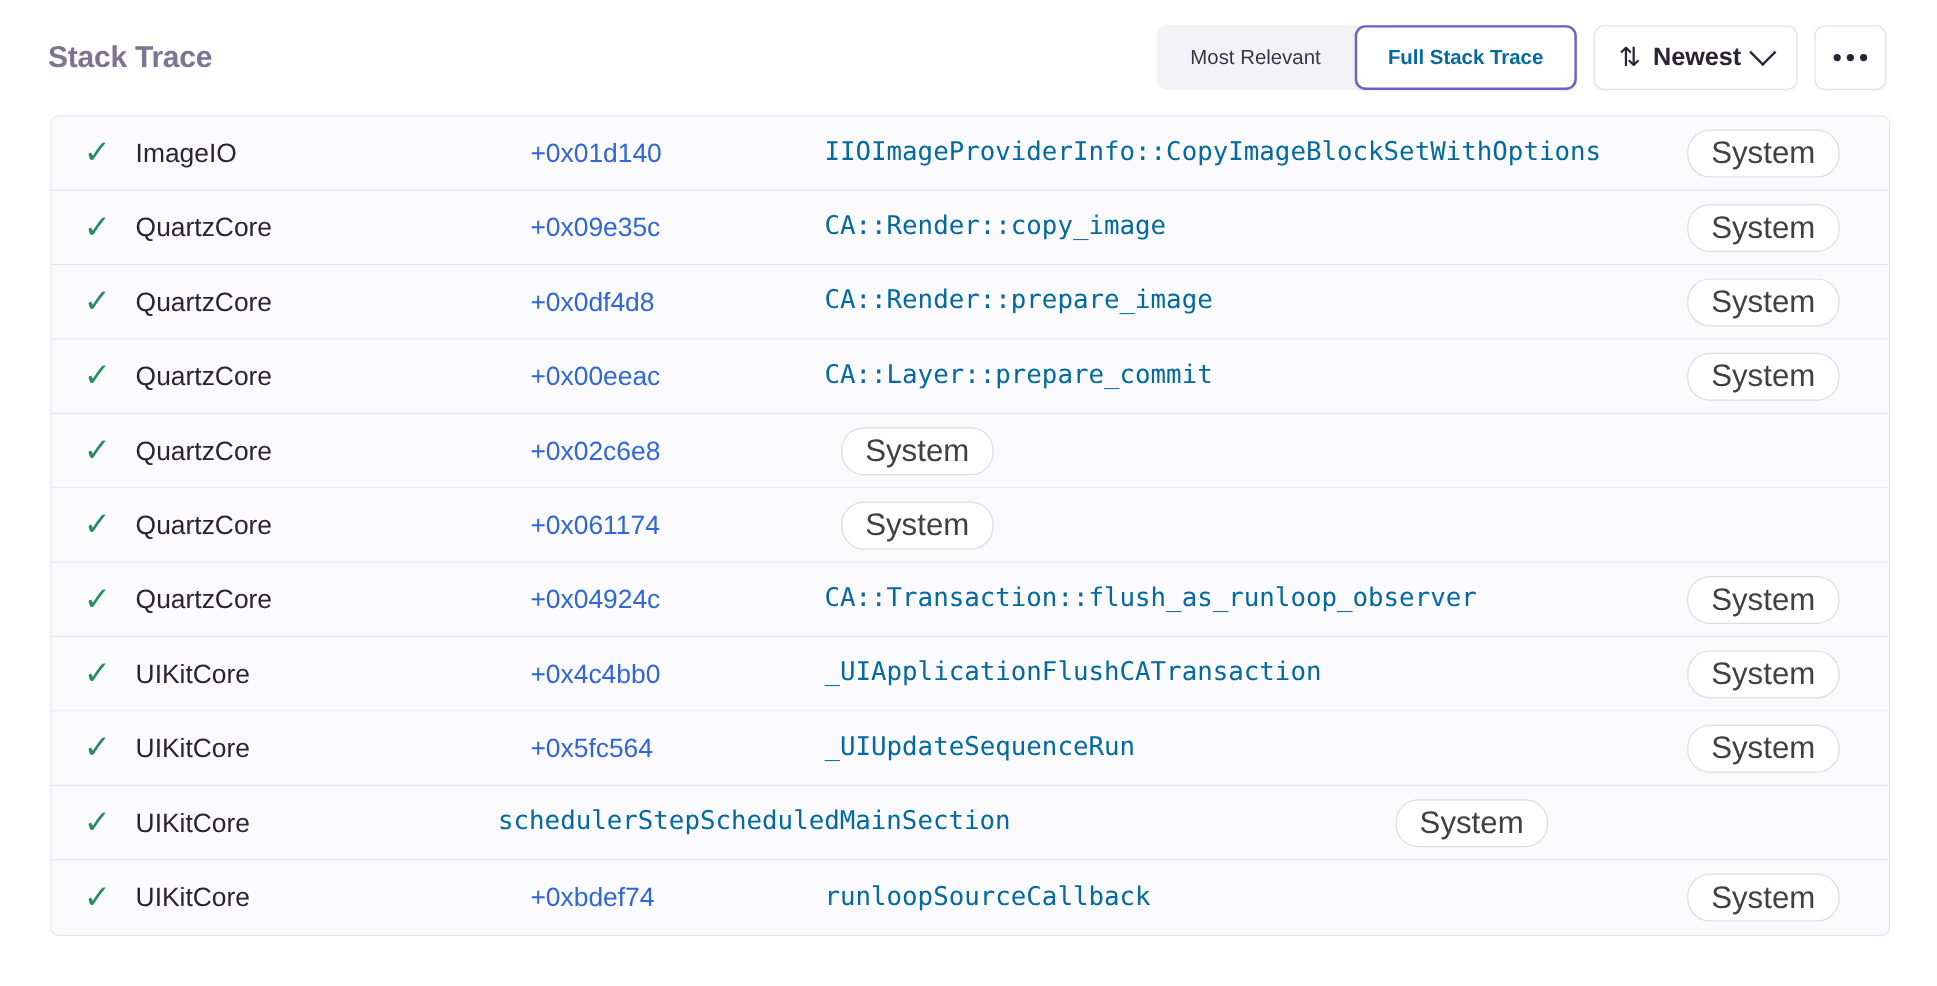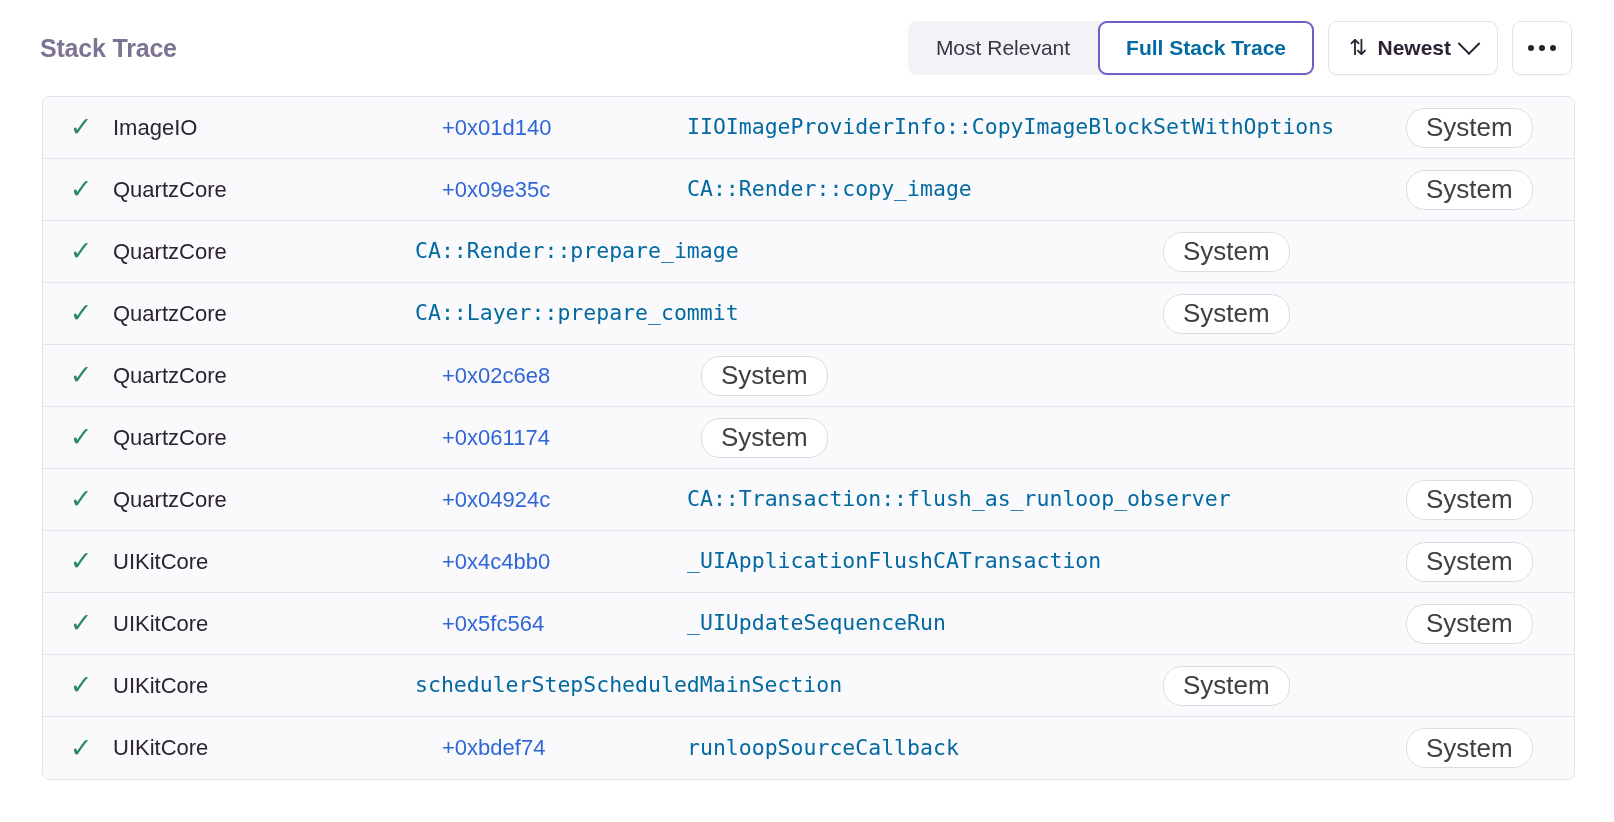--- a/index.html
+++ b/index.html
@@ -59,21 +59,21 @@
     height: 54px;
     box-sizing: border-box;
     position: relative;
   }
   .seg-item {
     display: flex;
     align-items: center;
     justify-content: center;
     height: 54px;
     padding: 0 26px;
-    font-size: 21px;
+    font-size: 17px;
     color: #3a3546;
     border-radius: 9px;
     box-sizing: border-box;
     white-space: nowrap;
     cursor: pointer;
     background: transparent;
     border: 2px solid transparent;
   }
   .seg-item.selected {
     background: #ffffff;
@@ -284,31 +284,33 @@
       <div class="cell-badge">
         <span class="badge-system">System</span>
       </div>
     </div>
 
     <div class="trace-row">
       <div class="cell-check">
         <span class="check-mark">✓</span>
       </div>
       <div class="cell-module">QuartzCore</div>
+      <div class="cell-offset">+0x0df4d8</div>
       <div class="cell-func">CA::Render::prepare_image</div>
       <div class="cell-badge">
         <span class="badge-system">System</span>
       </div>
     </div>
 
     <div class="trace-row">
       <div class="cell-check">
         <span class="check-mark">✓</span>
       </div>
       <div class="cell-module">QuartzCore</div>
+      <div class="cell-offset">+0x00eeac</div>
       <div class="cell-func">CA::Layer::prepare_commit</div>
       <div class="cell-badge">
         <span class="badge-system">System</span>
       </div>
     </div>
 
     <div class="trace-row">
       <div class="cell-check">
         <span class="check-mark">✓</span>
       </div>

